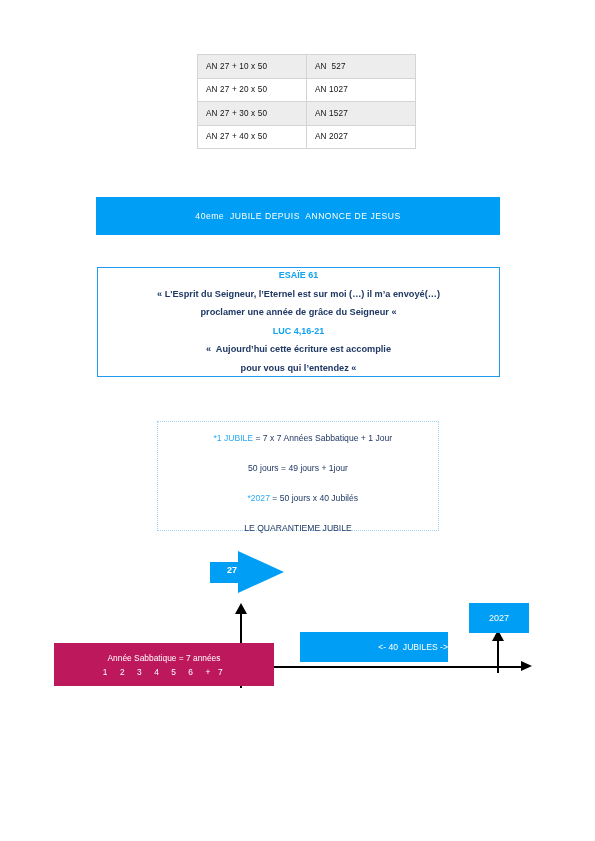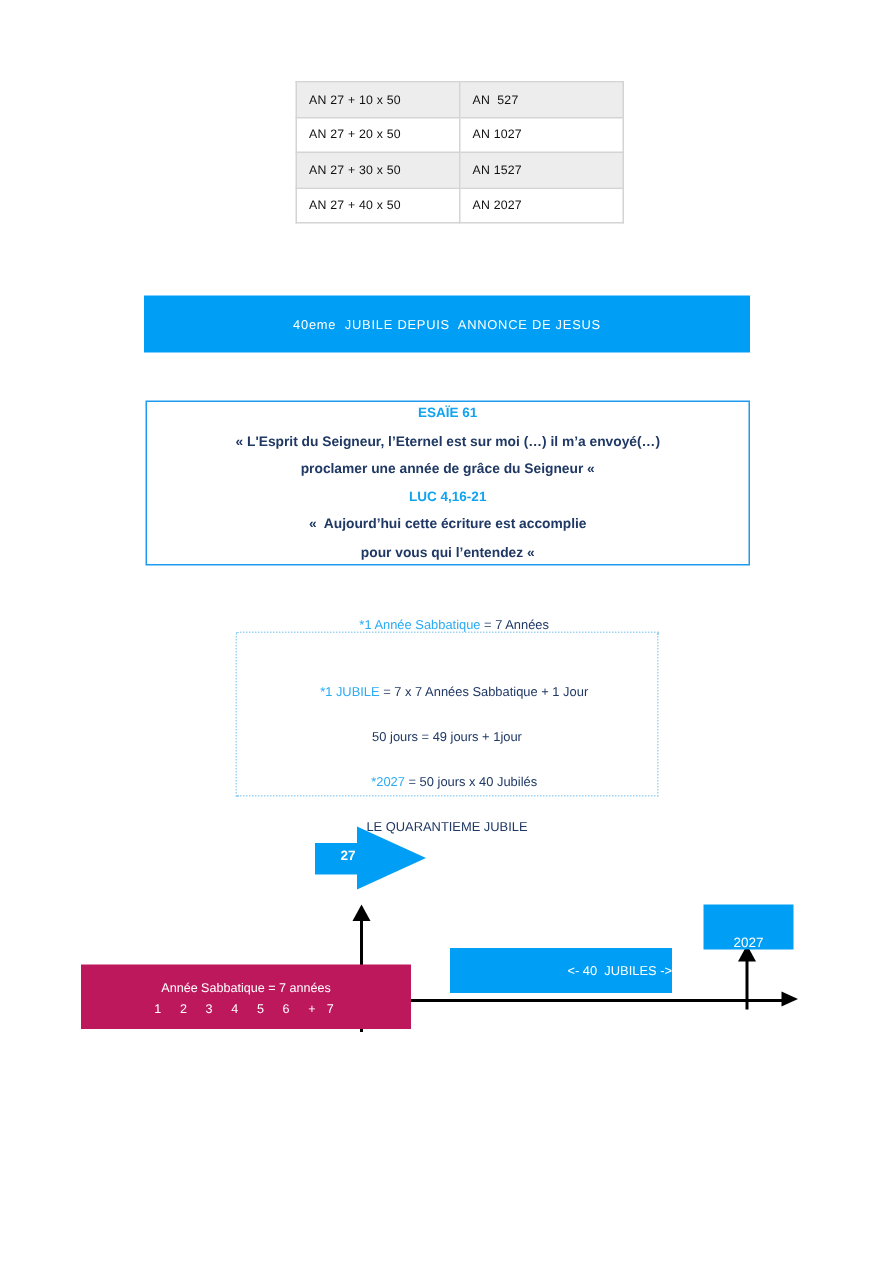--- a/index.html
+++ b/index.html
@@ -207,21 +207,21 @@
 
   
   .year-box {
     position: absolute;
     left: 469px;
     top: 603px;
     width: 60px;
     height: 30px;
     background: #009FF5;
     display: flex;
-    align-items: flex-end;
+    align-items: center;
     justify-content: center;
   }
   .year-box-text {
     color: #ffffff;
     font-size: 9px;
   }
 
   
   .jubile-span {
     position: absolute;
@@ -299,23 +299,20 @@
   <div class="ref">ESAÏE 61</div>
   <div class="verse">« L'Esprit du Seigneur, l’Eternel est sur moi (…) il m’a envoyé(…)</div>
   <div class="verse">proclamer une année de grâce du Seigneur «</div>
   <div class="ref">LUC 4,16-21</div>
   <div class="verse">«  Aujourd’hui cette écriture est accomplie</div>
   <div class="verse">pour vous qui l’entendez «</div>
 </div>
 
 <div class="sabb-box">
   <div class="sabb-line">
-    <span class="hl">*1 Année Sabbatique</span><span> = 7 Années</span>
-  </div>
-  <div class="sabb-line">
     <span class="hl">*1 JUBILE</span><span> = 7 x 7 Années Sabbatique + 1 Jour</span>
   </div>
   <div class="sabb-line">50 jours = 49 jours + 1jour</div>
   <div class="sabb-line">
     <span class="hl">*2027</span><span> = 50 jours x 40 Jubilés</span>
   </div>
   <div class="sabb-line">LE QUARANTIEME JUBILE</div>
 </div>
 
 <div class="arrow27">

